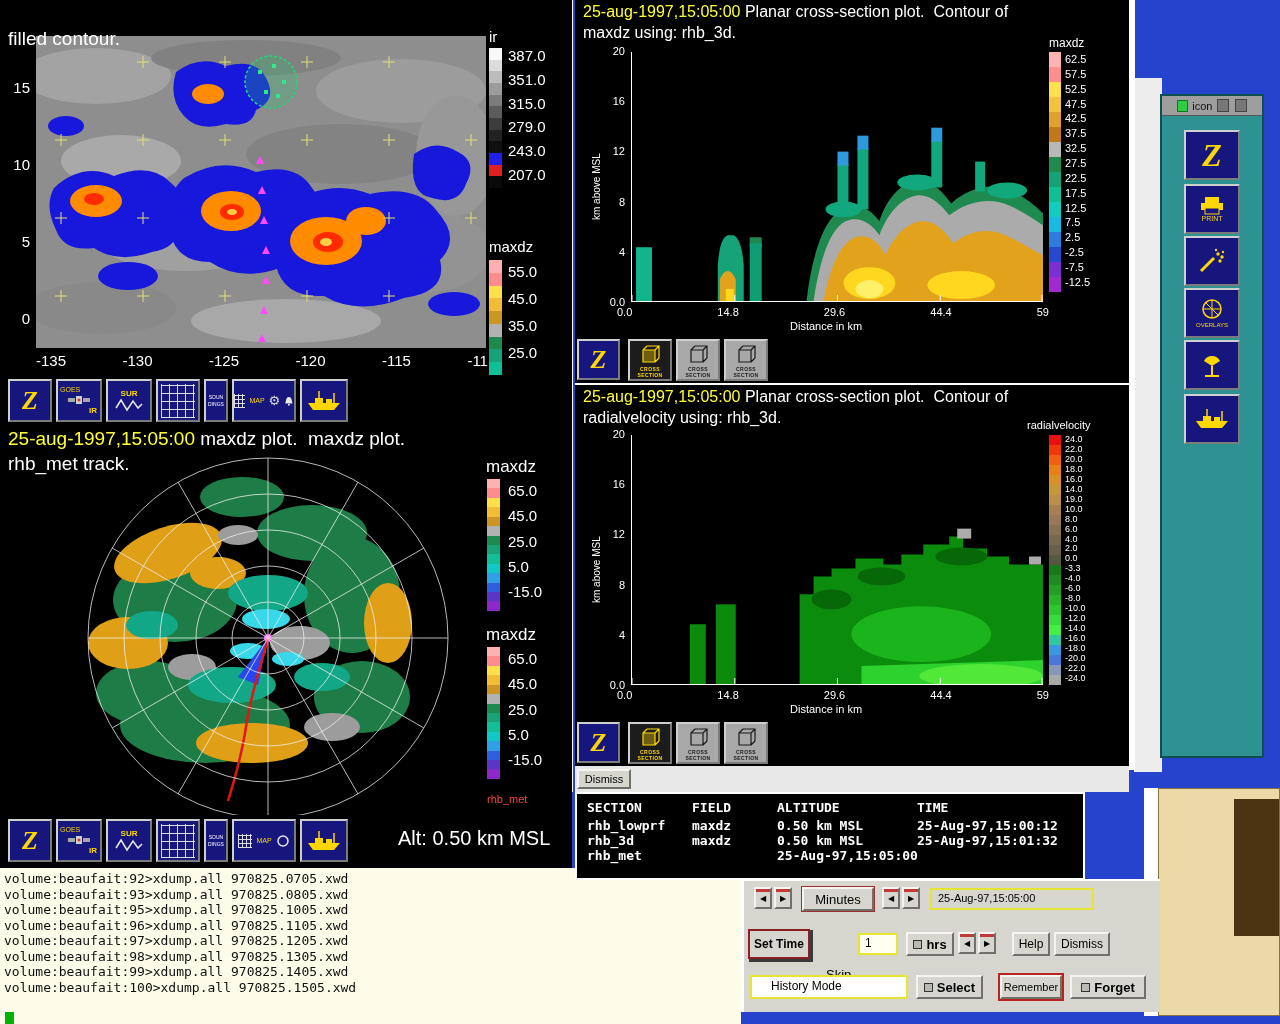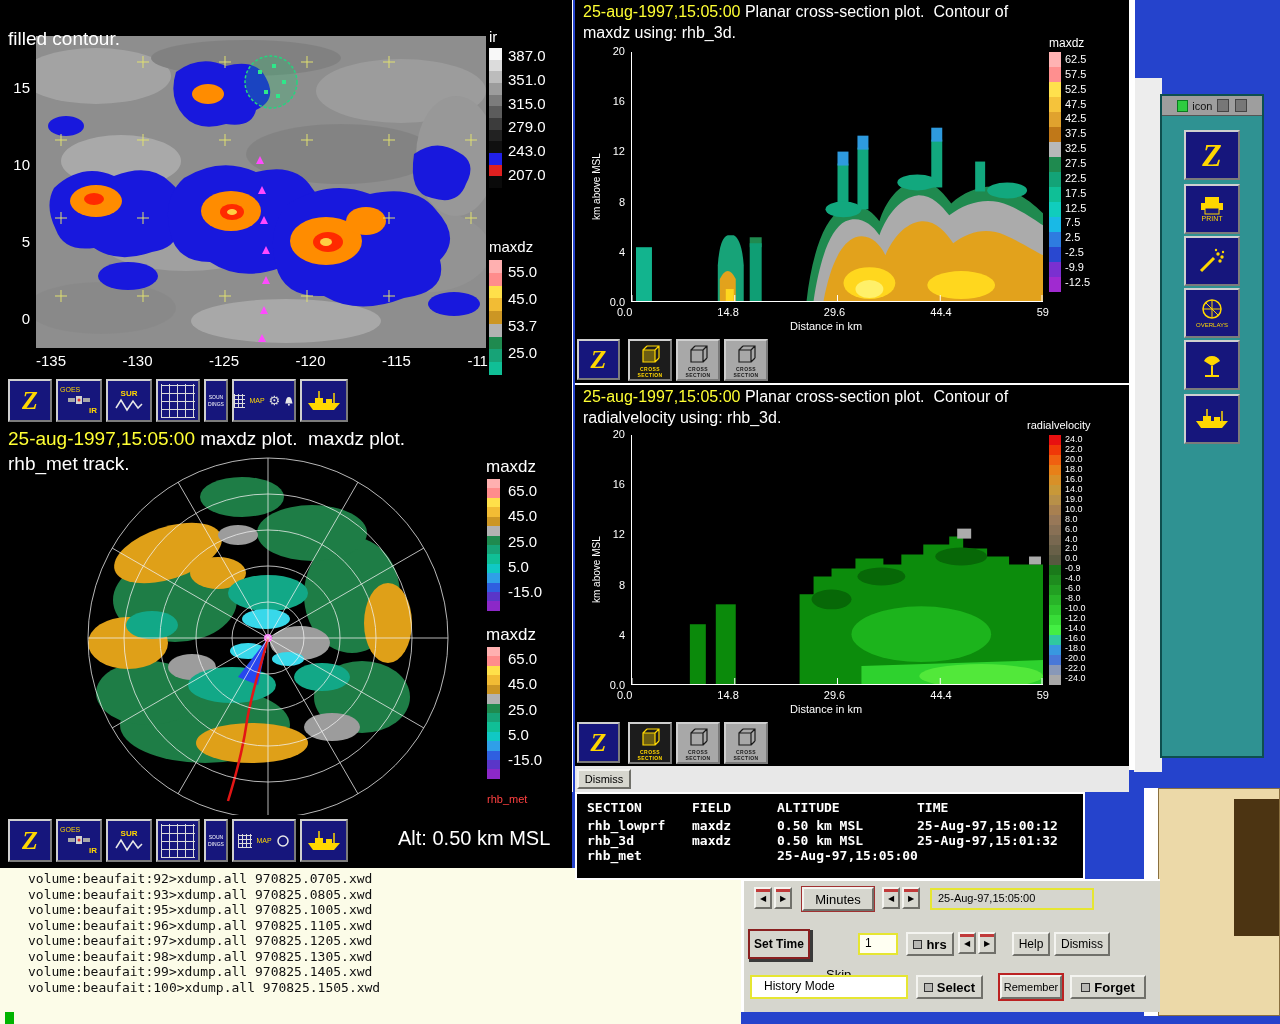--- a/index.html
+++ b/index.html
@@ -34,21 +34,21 @@
   .settime{border:2px solid #8a2020;box-shadow:2px 2px 0 1px #3a3a3a;font-weight:bold;}
   .remember{box-shadow:0 0 0 2px #bb2222;}
   .sq{width:9px;height:9px;border:1px solid #333;background:#b8b8b4;display:inline-block;margin-right:4px;}
   .lbl{position:absolute;color:#000;font-size:13px;margin-top:30px;}
   .ylabel{position:absolute;white-space:nowrap;transform:rotate(-90deg);transform-origin:left top;color:#fff;font-size:10px;}
   .xplot{position:absolute;border-left:1px solid #fff;border-bottom:1px solid #fff;}
   .xlabel{position:absolute;color:#fff;font-size:11px;}
   .sp-col{position:absolute;top:6px;font-family:"DejaVu Sans Mono",monospace;font-weight:bold;font-size:13px;color:#fff;}
   .sp-col div{line-height:15px;}
   .sp-col .sp-h{margin-bottom:3px;}
-  #term-lines div{white-space:pre;margin-left:24px;}
+  #term-lines div{white-space:pre;}
   .iw-titlebar{position:absolute;left:0;top:0;right:0;height:20px;background:#9e9e9e;border-bottom:1px solid #555;display:flex;align-items:center;gap:4px;padding:0 15px;}
   .iw-green{width:12px;height:12px;background:#2ecc40;border:1px solid #0a7a20;}
   .iw-btn{width:13px;height:13px;background:#777;border:1px solid #444;margin-left:auto;}
   .iw-btn + .iw-btn{margin-left:2px;}
   .iw-title{font-size:11px;color:#111;}
   .soundtxt{font-size:5px;line-height:1.3;color:#fff;text-align:center;word-break:break-all;padding:1px;}
 </style>
 </head>
 <body>
 
@@ -191,21 +191,21 @@
         <div>42.5</div>
         <div>37.5</div>
         <div>32.5</div>
         <div>27.5</div>
         <div>22.5</div>
         <div>17.5</div>
         <div>12.5</div>
         <div>7.5</div>
         <div>2.5</div>
         <div>-2.5</div>
-        <div>-9.9</div>
+        <div>-7.5</div>
         <div>-12.5</div>
       </div>
   </div>
 
   <div class="panel" style="left:575px;top:337px;width:554px;height:46px">
     <div class="ibtn" style="left:2px;top:2px;width:43px;height:41px">
         <span class="zlogo">Z</span>
       </div>
     <div class="csbtn active" style="left:53px;top:2px">
       <svg width="24" height="22" viewBox="0 0 24 22">
@@ -302,21 +302,21 @@
         <div>18.0</div>
         <div>16.0</div>
         <div>14.0</div>
         <div>19.0</div>
         <div>10.0</div>
         <div>8.0</div>
         <div>6.0</div>
         <div>4.0</div>
         <div>2.0</div>
         <div>0.0</div>
-        <div>-0.9</div>
+        <div>-3.3</div>
         <div>-4.0</div>
         <div>-6.0</div>
         <div>-8.0</div>
         <div>-10.0</div>
         <div>-12.0</div>
         <div>-14.0</div>
         <div>-16.0</div>
         <div>-18.0</div>
         <div>-20.0</div>
         <div>-22.0</div>
@@ -415,21 +415,21 @@
     <div class="mbtn stepper" style="left:234px;top:51px">
         <span>▶</span>
       </div>
     <div class="mbtn" style="left:268px;top:51px;width:38px;height:24px;font-size:12px">
         <span>Help</span>
       </div>
     <div class="mbtn" style="left:310px;top:51px;width:56px;height:24px;font-size:12px">
         <span>Dismiss</span>
       </div>
 
-    <div class="yfield" style="left:6px;top:94px;width:158px;height:24px;font-size:12px;line-height:19px;padding-left:12px;background:#ffffff">History Mode</div>
+    <div class="yfield" style="left:6px;top:94px;width:158px;height:24px;font-size:12px;line-height:19px;padding-left:19px;background:#ffffff">History Mode</div>
     <div class="mbtn" style="left:172px;top:94px;width:67px;height:24px;font-size:13px;font-weight:bold">
         <span class="sq"></span>
         <span>Select</span>
       </div>
     <div class="mbtn remember" style="left:256px;top:94px;width:62px;height:24px;font-size:11px">
         <span>Remember</span>
       </div>
     <div class="mbtn" style="left:326px;top:94px;width:76px;height:24px;font-size:13px;font-weight:bold">
         <span class="sq"></span>
         <span>Forget</span>
@@ -546,21 +546,21 @@
         <div class="color-seg" style="background: rgb(242, 188, 52);"></div>
         <div class="color-seg" style="background: rgb(204, 150, 36);"></div>
         <div class="color-seg" style="background: rgb(178, 178, 178);"></div>
         <div class="color-seg" style="background: rgb(31, 138, 79);"></div>
         <div class="color-seg" style="background: rgb(23, 163, 119);"></div>
         <div class="color-seg" style="background: rgb(16, 191, 150);"></div>
       </div>
     <div class="vticks" style="left:508px;top:264px;height:96px;font-size:15px">
         <div>55.0</div>
         <div>45.0</div>
-        <div>53.7</div>
+        <div>35.0</div>
         <div>25.0</div>
       </div>
   </div>
 
   <div class="panel" style="left:0;top:377px;width:572px;height:48px">
     <div class="ibtn" style="left:8px;top:2px;width:44px;height:43px">
         <span class="zlogo">Z</span>
       </div>
     <div class="ibtn" style="left:56px;top:2px;width:46px;height:43px">
       <span class="tinylab" style="align-self:flex-start;padding-left:2px">GOES</span>

